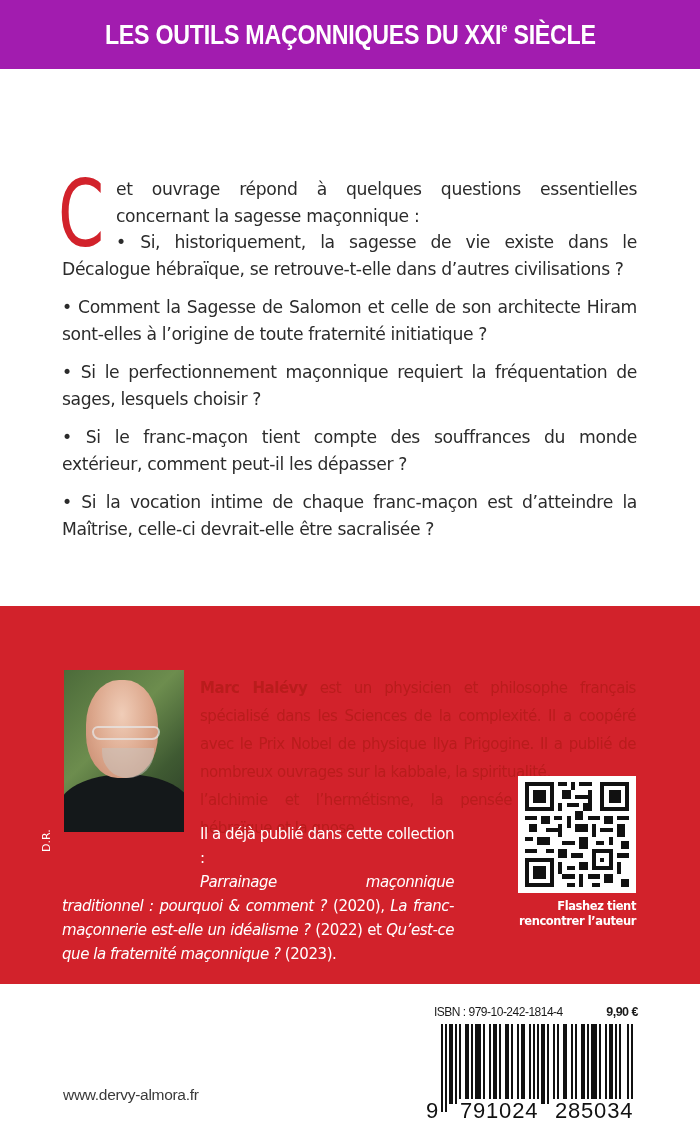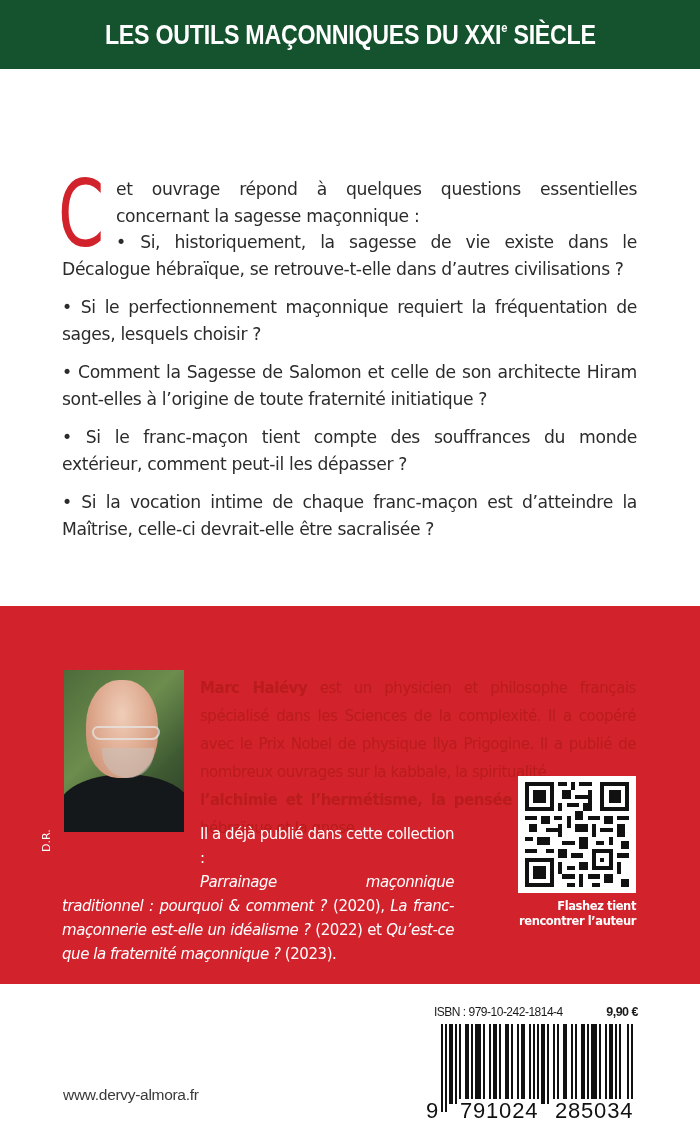--- a/index.html
+++ b/index.html
@@ -1,21 +1,21 @@
 <!DOCTYPE html>
 <html><head>
 <meta charset="utf-8">
 <style>
   * { margin: 0; padding: 0; box-sizing: border-box; }
   html, body { width: 700px; height: 1145px; background: #ffffff; overflow: hidden; }
   body { position: relative; font-family: "DejaVu Sans Condensed", "DejaVu Sans", "Liberation Sans", sans-serif; color: #2a2a2a; }
 
   .header-band {
     position: absolute; left: 0; top: 0; width: 700px; height: 69px;
-    background: #14532d;
+    background: #a21caf;
     display: flex; align-items: center; justify-content: center;
   }
   .series-title {
     font-family: "Liberation Sans", sans-serif;
     font-weight: 700; color: #ffffff; font-size: 27px;
     letter-spacing: -0.3px; transform: scaleX(0.86); transform-origin: center;
     white-space: nowrap; margin-top: 2px;
   }
   .series-title sup { font-size: 13px; vertical-align: 12px; }
 
@@ -77,21 +77,21 @@
   .photo-credit-wrap { position: absolute; left: 40px; top: 822px; width: 14px; height: 30px; }
 
   .author-bio {
     position: absolute; left: 200px; top: 674px; width: 436px;
     font-family: "DejaVu Sans", sans-serif;
     color: #b91c1c; font-size: 15px; line-height: 28px;
     letter-spacing: -0.45px; text-align: justify;
   }
   .author-bio b { font-weight: 700; }
   .bio-p1 { width: 436px; }
-  .bio-line-short { width: 312px; font-weight: bold; }
+  .bio-line-short { width: 312px; }
 
   .previous-works {
     position: absolute; left: 62px; top: 822px; width: 392px;
     font-family: "DejaVu Sans", sans-serif;
     color: #ffffff; font-size: 15px; line-height: 24px;
     letter-spacing: -0.45px; text-align: justify;
   }
   .previous-works i { font-style: italic; }
 
   .qr-box {
@@ -137,22 +137,22 @@
 <body>
 
 <div class="header-band">
   <div class="series-title"><span>LES OUTILS MAÇONNIQUES DU XXI</span><sup>e</sup><span> SIÈCLE</span></div>
 </div>
 
 <div class="blurb">
   <span class="dropcap">C</span>
   <p class="intro">et ouvrage répond à quelques questions essentielles concernant la sagesse maçonnique :</p>
   <p class="first-bullet">• Si, historiquement, la sagesse de vie existe dans le Décalogue hébraïque, se retrouve-t-elle dans d’autres civilisations ?</p>
+  <p>• Comment la Sagesse de Salomon et celle de son architecte Hiram sont-elles à l’origine de toute fraternité initiatique ?</p>
   <p>• Si le perfectionnement maçonnique requiert la fréquentation de sages, lesquels choisir ?</p>
-  <p>• Comment la Sagesse de Salomon et celle de son architecte Hiram sont-elles à l’origine de toute fraternité initiatique ?</p>
   <p>• Si le franc-maçon tient compte des souffrances du monde extérieur, comment peut-il les dépasser ?</p>
   <p>• Si la vocation intime de chaque franc-maçon est d’atteindre la Maîtrise, celle-ci devrait-elle être sacralisée ?</p>
 </div>
 
 <div class="author-band">
   <div class="author-photo">
     <div class="photo-shirt"></div>
     <div class="photo-head"></div>
     <div class="photo-beard"></div>
     <div class="photo-glasses"></div>

